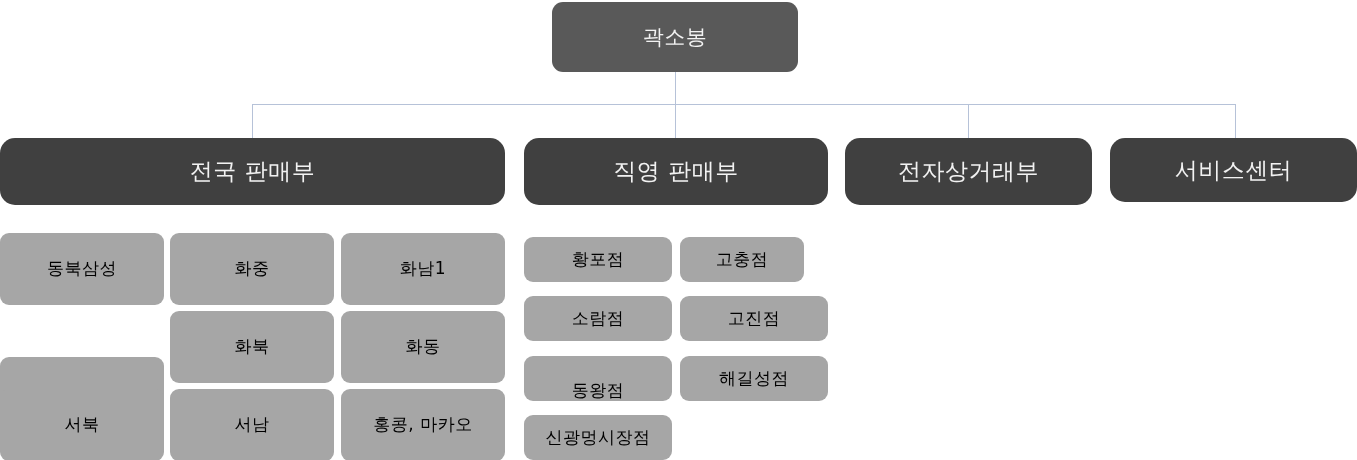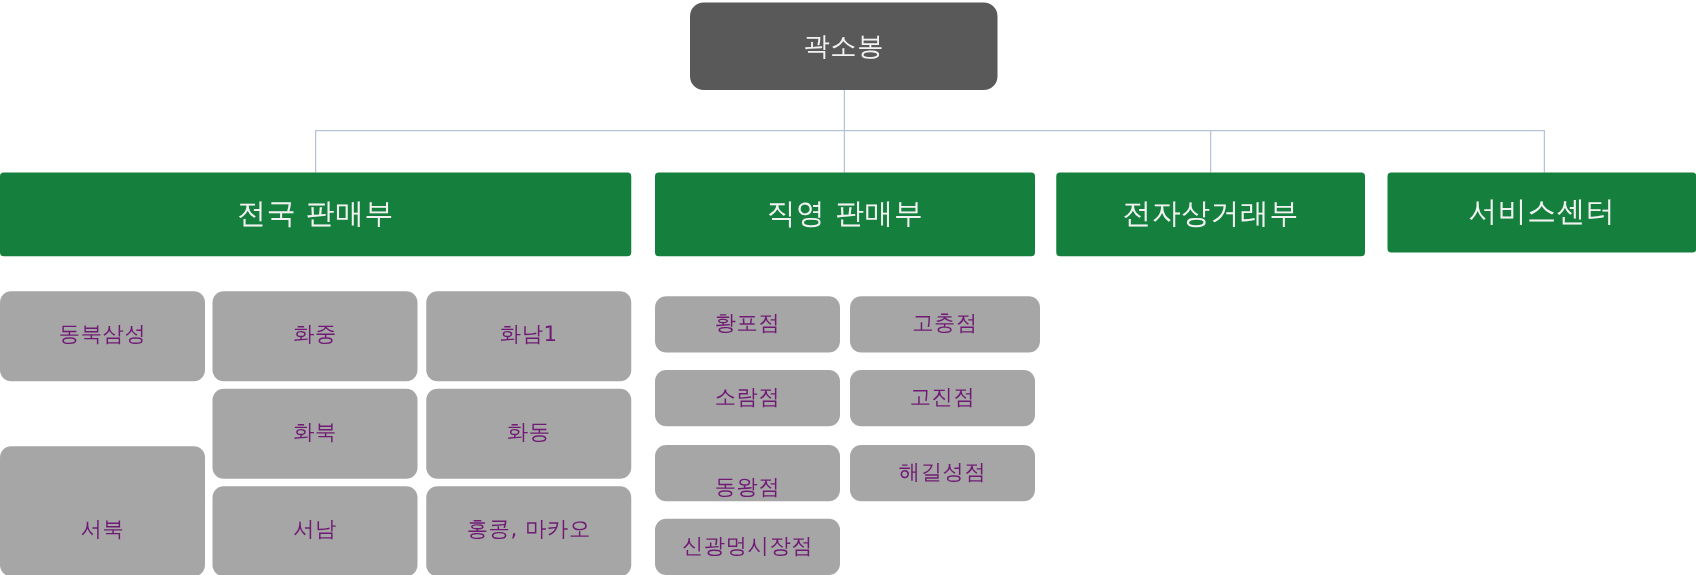--- a/index.html
+++ b/index.html
@@ -45,28 +45,28 @@
     padding: 0 10px;
   }
 
   .node.root {
     background: #595959;
     font-size: 21px;
     border-radius: 11px;
   }
 
   .node.dept {
-    background: #15803d;
+    background: #404040;
     font-size: 23px;
-    border-radius: 3px;
+    border-radius: 15px;
   }
 
   .node.leaf {
     background: #a6a6a6;
-    color: #701a75;
+    color: #000000;
     font-size: 17px;
     border-radius: 9px;
   }
 
   .leaf-label, .dept-label, .root-label {
     display: block;
     white-space: nowrap;
   }
 </style>
 </head>
@@ -132,21 +132,21 @@
   <div class="node leaf" style="left:0px;   top:389px; width:164px; height:72px;">
     <span class="leaf-label">서북</span>
   </div>
   <div class="node leaf" style="left:341px; top:389px; width:164px; height:72px;">
     <span class="leaf-label">홍콩, 마카오</span>
   </div>
 
   <div class="node leaf" style="left:524px; top:237px; width:148px; height:45px;">
     <span class="leaf-label">황포점</span>
   </div>
-  <div class="node leaf" style="left:680px; top:237px; width:152px; height:45px;">
+  <div class="node leaf" style="left:680px; top:237px; width:124px; height:45px;">
     <span class="leaf-label">고충점</span>
   </div>
 
   <div class="node leaf" style="left:524px; top:296px; width:148px; height:45px;">
     <span class="leaf-label">소람점</span>
   </div>
   <div class="node leaf" style="left:680px; top:296px; width:148px; height:45px;">
     <span class="leaf-label">고진점</span>
   </div>
 

